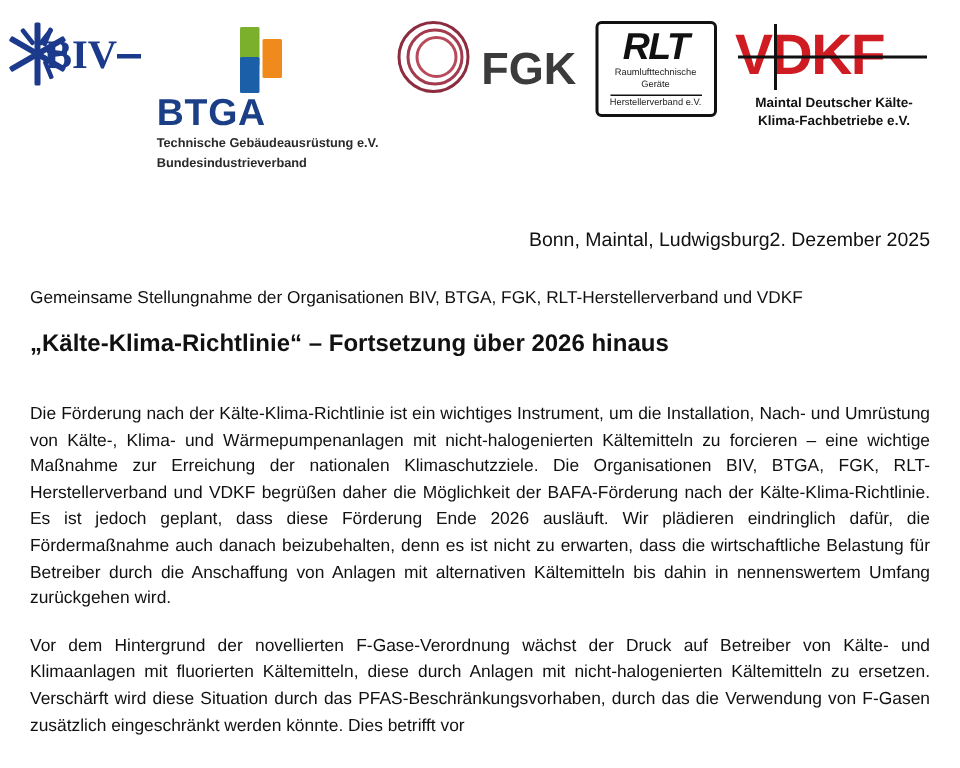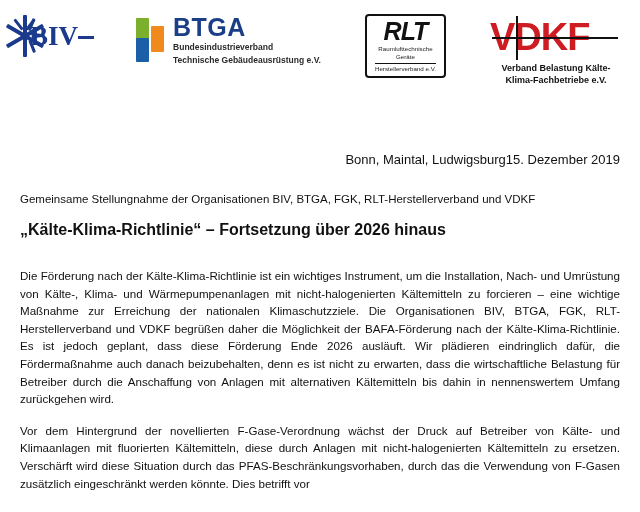--- a/index.html
+++ b/index.html
@@ -83,22 +83,22 @@
   }
   .biv-rule {
     width: 70px;
     height: 3px;
     background: #1b3a8c;
     margin-top: 2px;
   }
 
   
   .btga {
-    flex-direction: row;
-    align-items: flex-start;
+    flex-direction: column;
+    align-items: center;
     margin-left: 4px;
   }
   .btga-mark {
     width: 30px;
     height: 44px;
     position: relative;
     margin-right: 7px;
     margin-top: 4px;
   }
   .btga-mark .bar {
@@ -304,50 +304,58 @@
     </div>
 
     <div class="logo btga">
       <div class="btga-mark">
         <div class="bar g"></div>
         <div class="bar o"></div>
         <div class="bar b"></div>
       </div>
       <div class="btga-words">
         <div class="btga-title">BTGA</div>
+        <div class="btga-sub">Technische Gebäudeausrüstung e.V.</div>
         <div class="btga-sub">Bundesindustrieverband</div>
-        <div class="btga-sub">Technische Gebäudeausrüstung e.V.</div>
-      </div>
-    </div>
-
+      </div>
+    </div>
+
+    <div class="logo fgk">
+      <div class="fgk-rings">
+        <div class="ring r1"></div>
+        <div class="ring r2"></div>
+        <div class="ring r3"></div>
+      </div>
+      <div class="fgk-text">FGK</div>
+    </div>
 
     <div class="logo rlt">
       <div class="rlt-box">
         <div class="rlt-word">RLT</div>
         <div class="rlt-sub1">Raumlufttechnische Geräte</div>
         <div class="rlt-line"></div>
         <div class="rlt-sub2">Herstellerverband e.V.</div>
       </div>
     </div>
 
     <div class="logo vdkf">
       <div class="vdkf-top">
         <div class="vdkf-word">VDKF</div>
         <div class="vdkf-strike"></div>
         <div class="vdkf-strike2"></div>
       </div>
-      <div class="vdkf-sub">Verband Belastung Kälte-</div>
+      <div class="vdkf-sub">Maintal Deutscher Kälte-</div>
       <div class="vdkf-sub">Klima-Fachbetriebe e.V.</div>
     </div>
 
   </div>
 
   <div class="meta-row">
     <span>Bonn, Maintal, Ludwigsburg</span>
-    <span>15. Dezember 2019</span>
+    <span>2. Dezember 2025</span>
   </div>
 
   <div class="doc-body">
     <div class="subject">Gemeinsame Stellungnahme der Organisationen BIV, BTGA, FGK, RLT-Herstellerverband und VDKF</div>
     <div class="headline">„Kälte-Klima-Richtlinie“ – Fortsetzung über 2026 hinaus</div>
     <p class="para">Die Förderung nach der Kälte-Klima-Richtlinie ist ein wichtiges Instrument, um die Installation, Nach- und Umrüstung von Kälte-, Klima- und Wärmepumpenanlagen mit nicht-halogenierten Kältemitteln zu forcieren – eine wichtige Maßnahme zur Erreichung der nationalen Klimaschutzziele. Die Organisationen BIV, BTGA, FGK, RLT-Herstellerverband und VDKF begrüßen daher die Möglichkeit der BAFA-Förderung nach der Kälte-Klima-Richtlinie. Es ist jedoch geplant, dass diese Förderung Ende 2026 ausläuft. Wir plädieren eindringlich dafür, die Fördermaßnahme auch danach beizubehalten, denn es ist nicht zu erwarten, dass die wirtschaftliche Belastung für Betreiber durch die Anschaffung von Anlagen mit alternativen Kältemitteln bis dahin in nennenswertem Umfang zurückgehen wird.</p>
     <p class="para">Vor dem Hintergrund der novellierten F-Gase-Verordnung wächst der Druck auf Betreiber von Kälte- und Klimaanlagen mit fluorierten Kältemitteln, diese durch Anlagen mit nicht-halogenierten Kältemitteln zu ersetzen. Verschärft wird diese Situation durch das PFAS-Beschränkungsvorhaben, durch das die Verwendung von F-Gasen zusätzlich eingeschränkt werden könnte. Dies betrifft vor</p>
   </div>
 
 </div>

